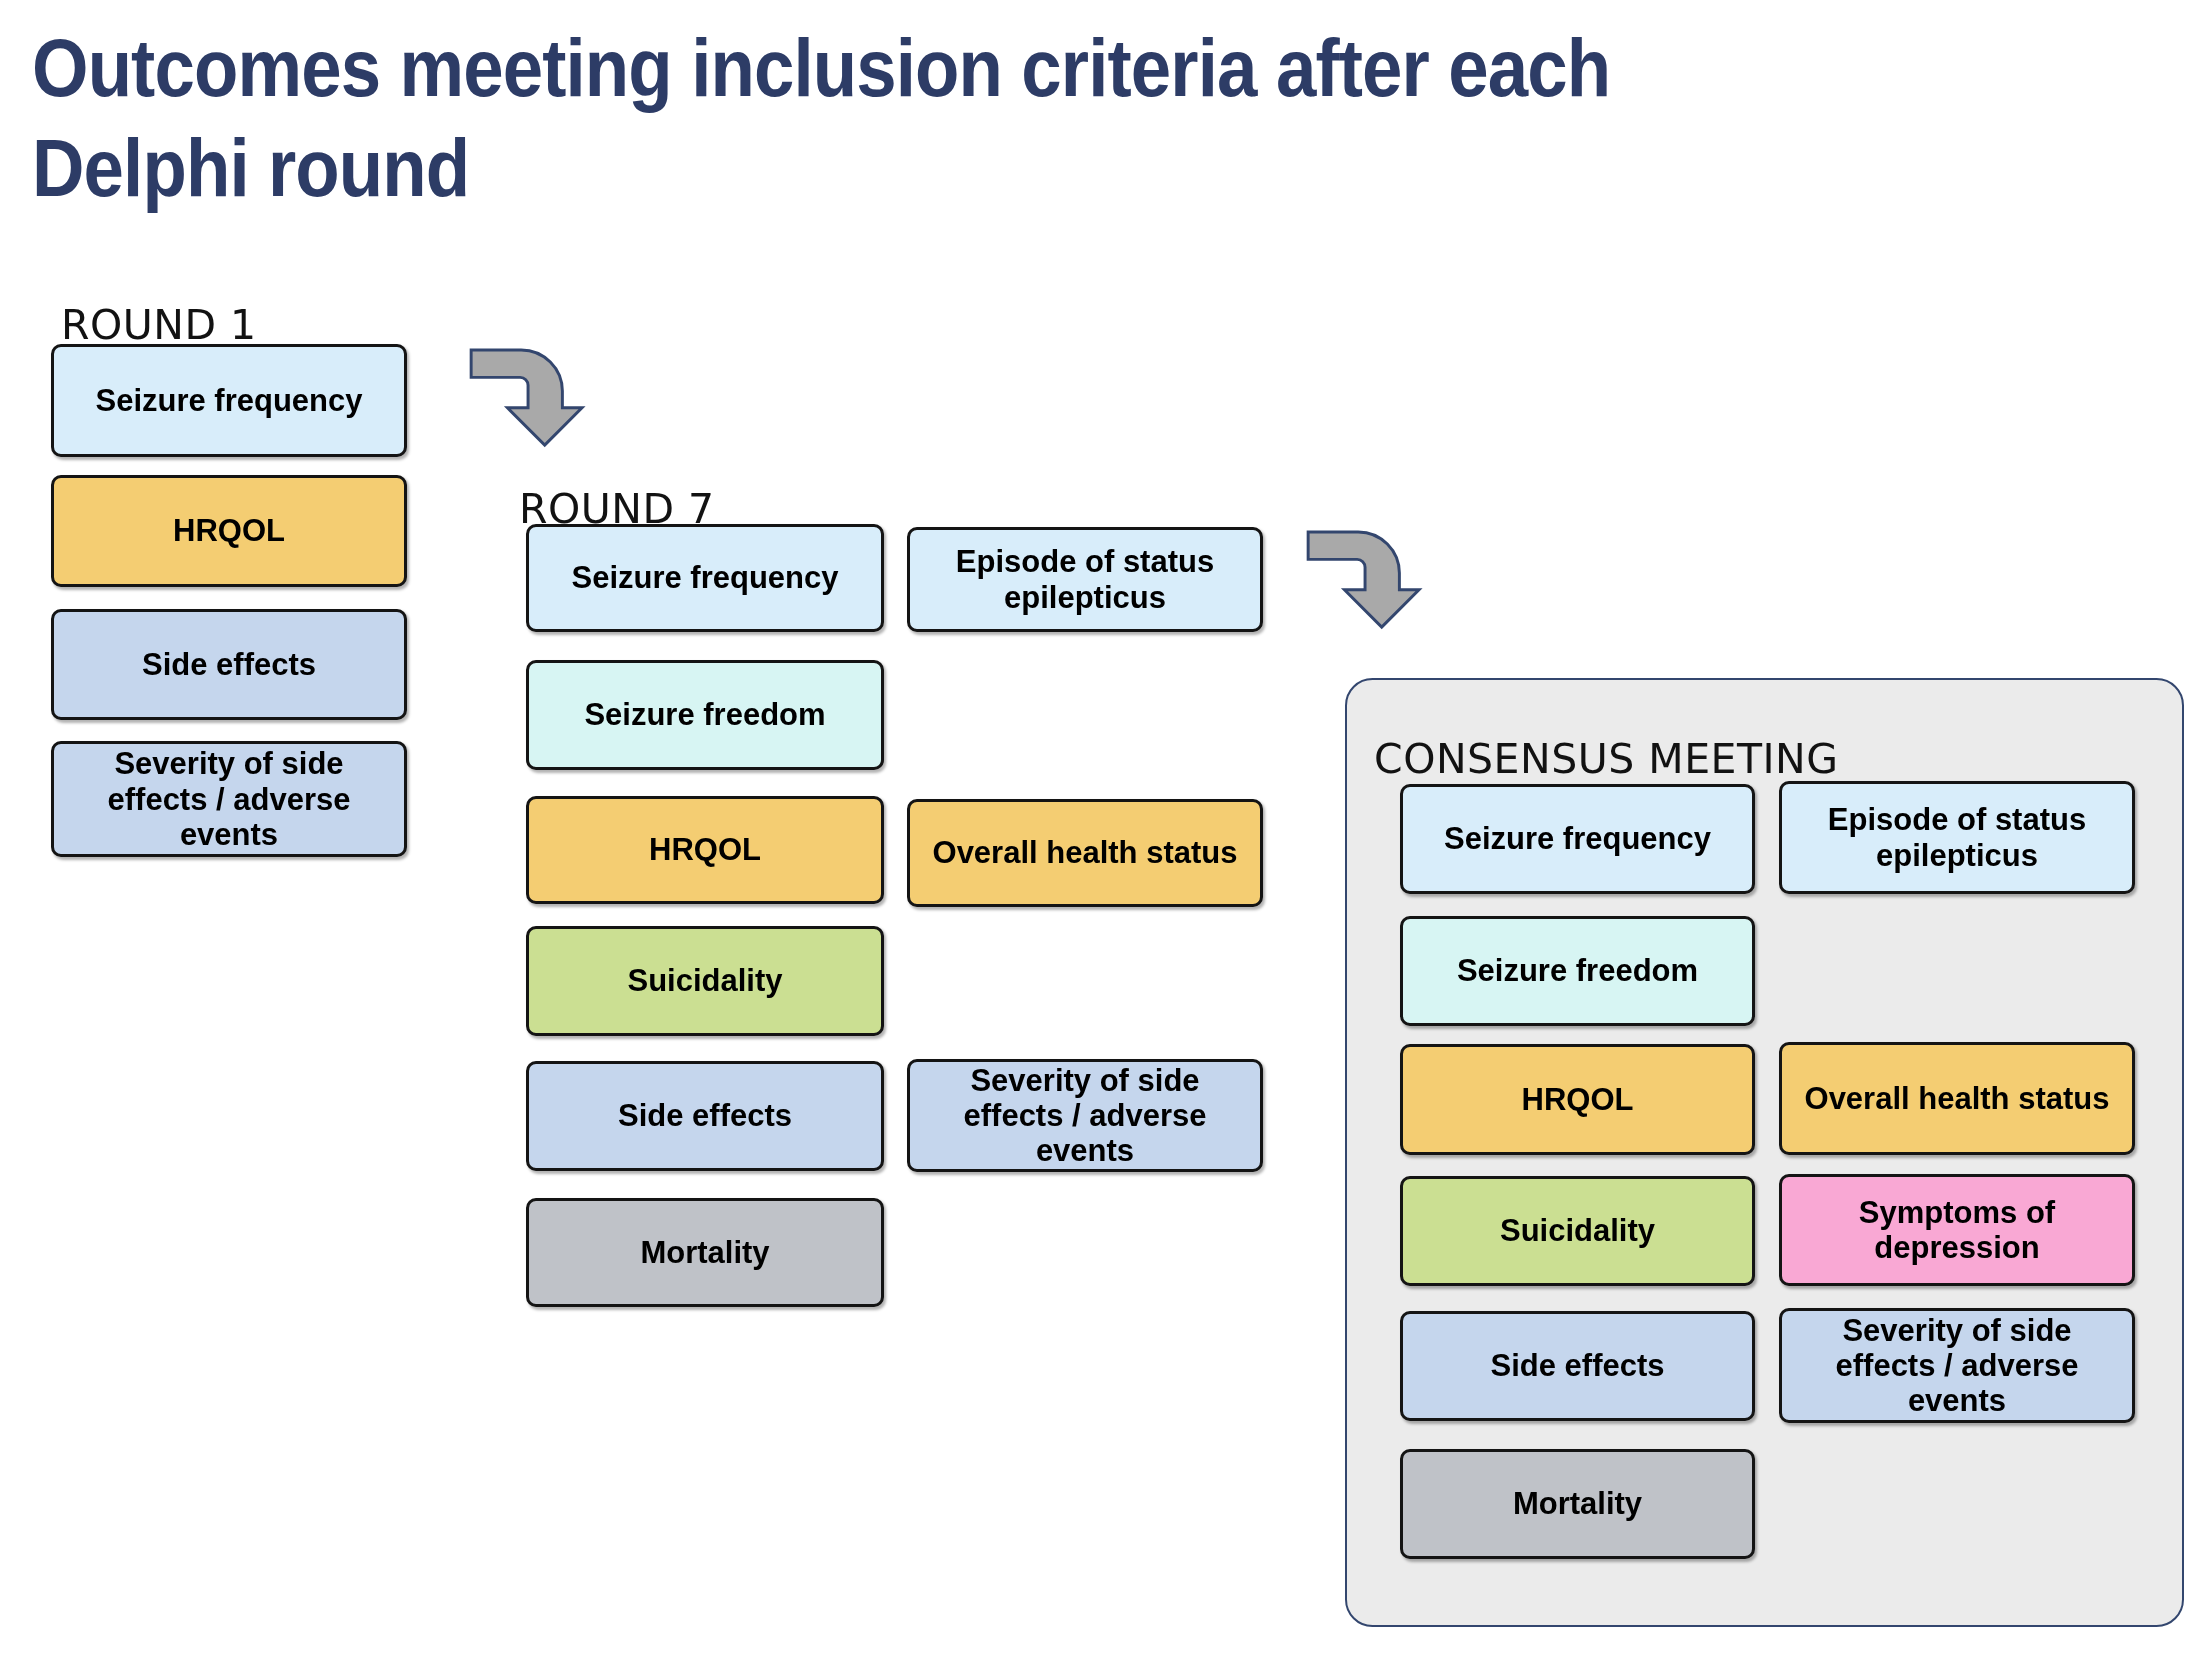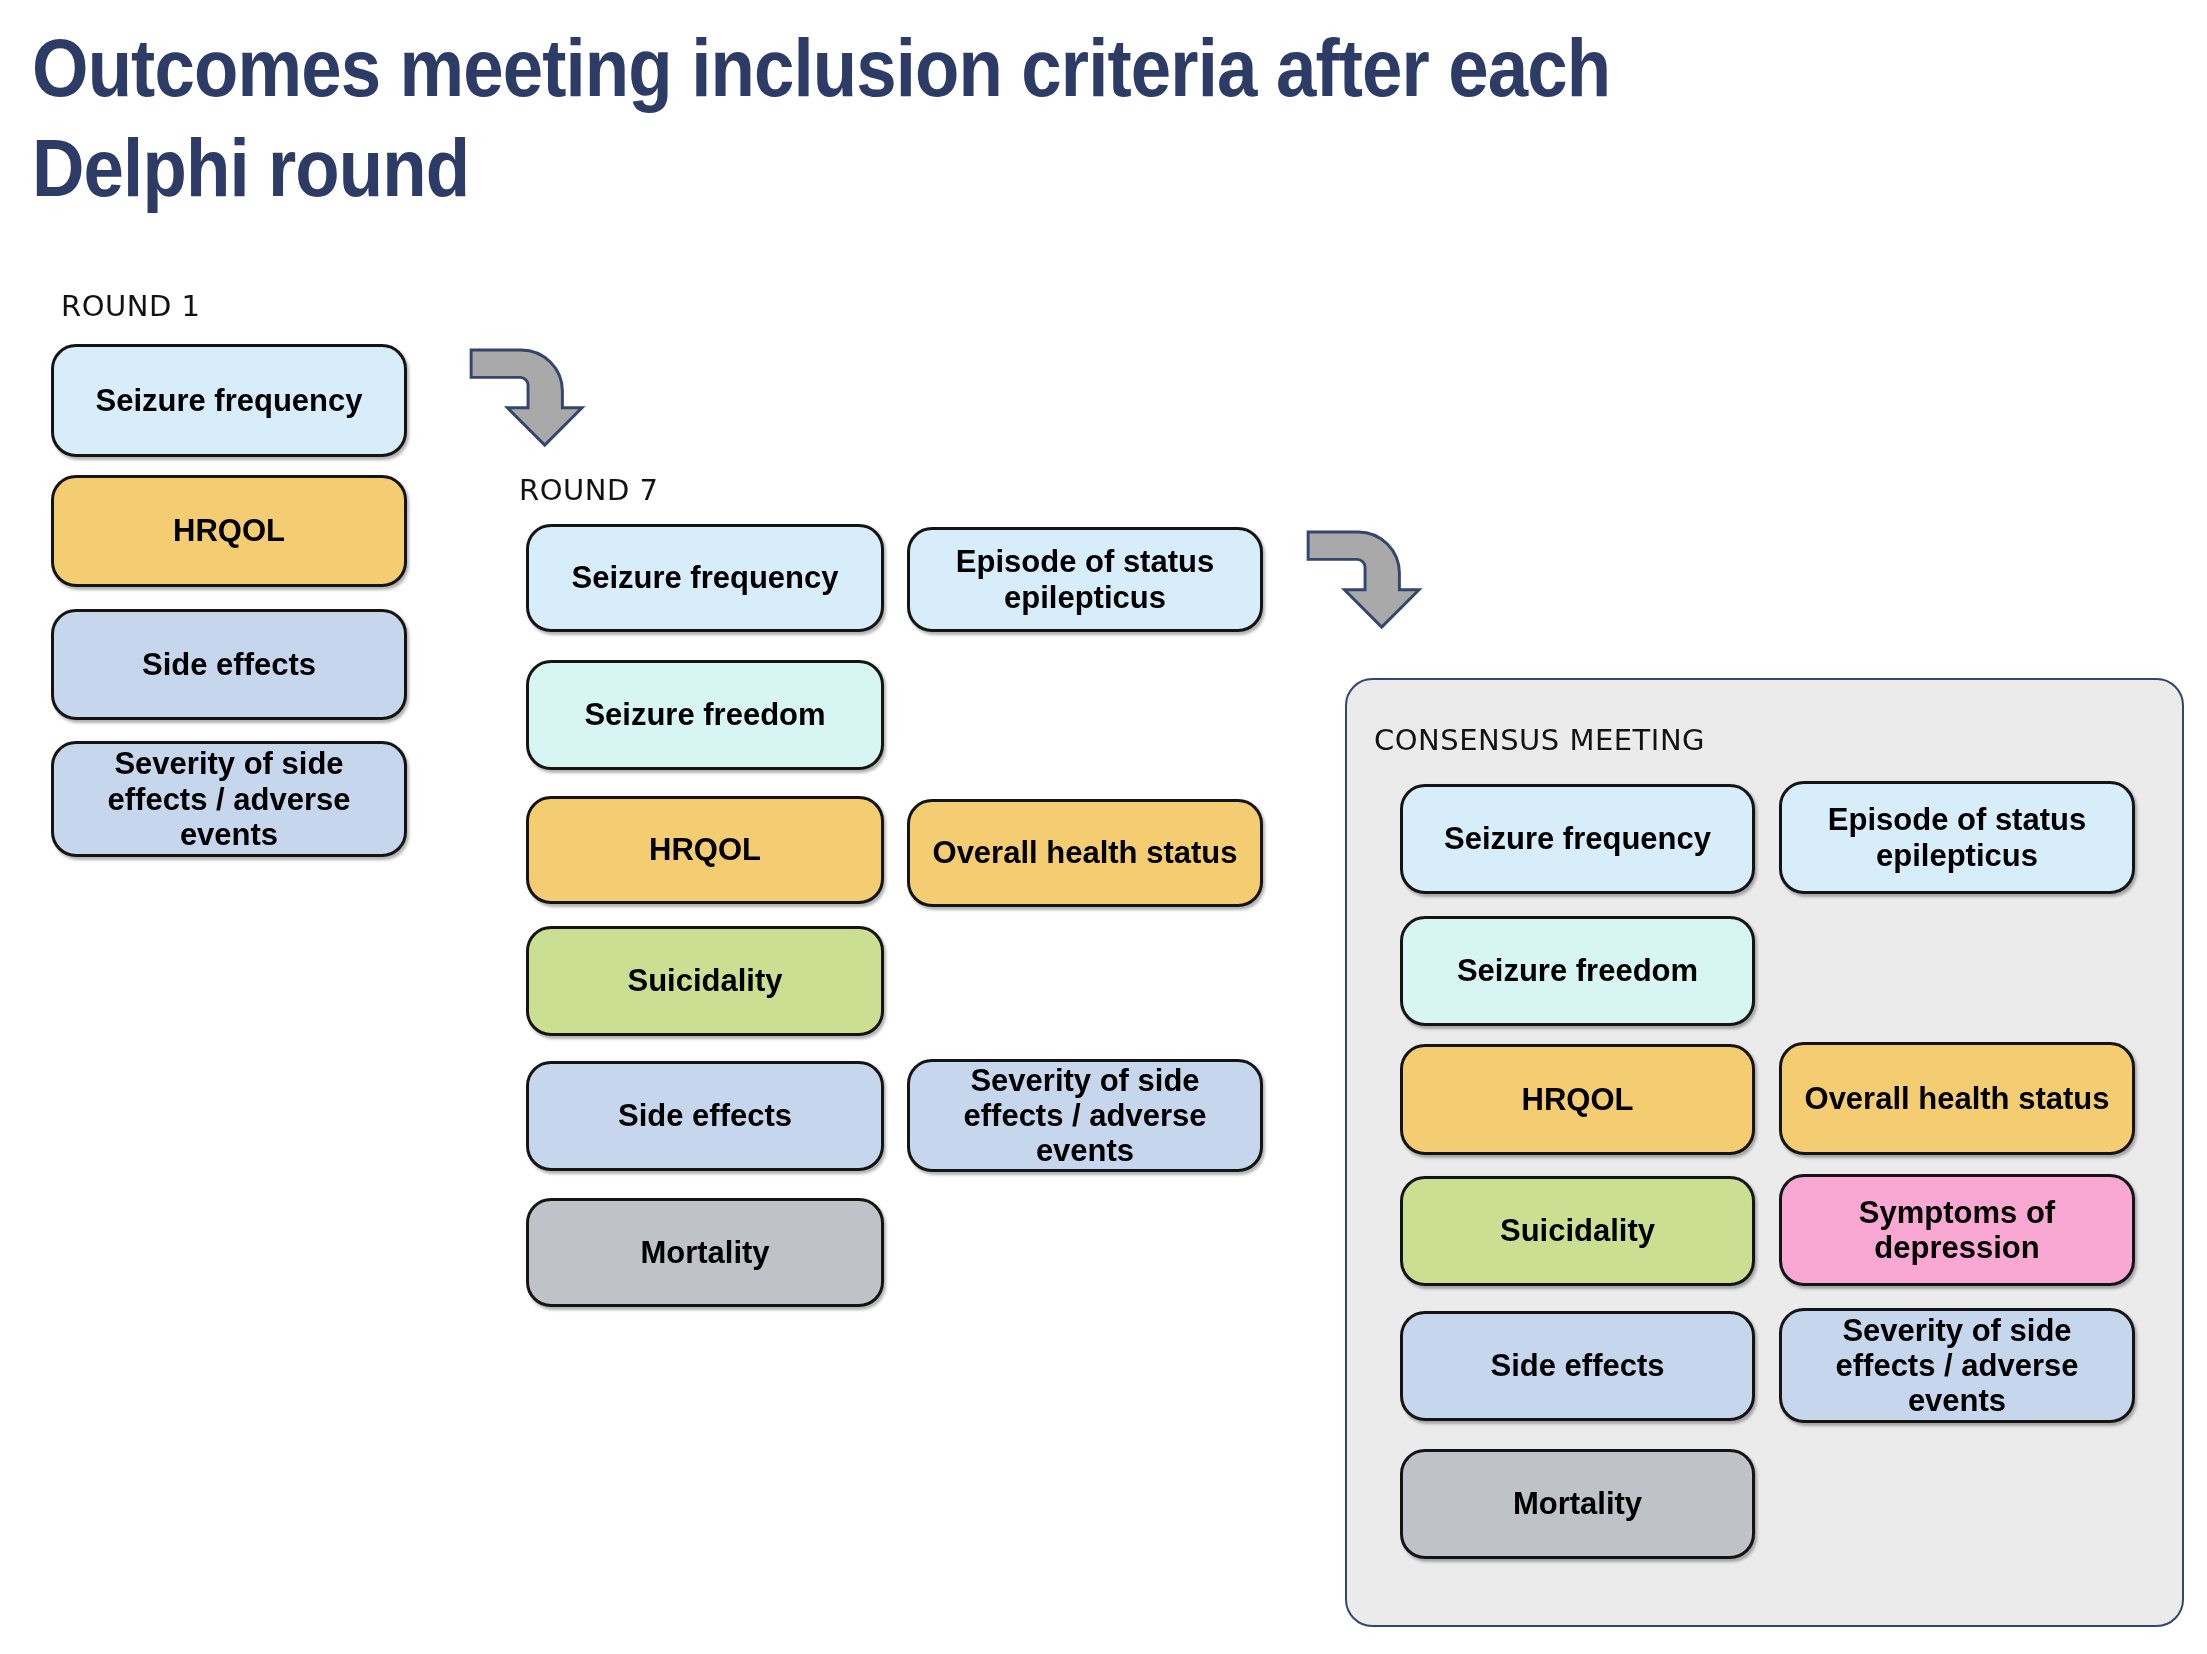--- a/index.html
+++ b/index.html
@@ -14,28 +14,28 @@
     position:absolute;left:32px;top:17.6px;width:2117px;
     font-size:82px;font-weight:bold;line-height:1.22;
     letter-spacing:-1px;
     transform:scaleX(0.886);transform-origin:left top;
     color:var(--title-color,#2d3c66);
   }
 
   .section-label{
     position:absolute;
     font-family:"DejaVu Sans",sans-serif;
-    font-size:29px;font-weight:400;color:var(--label-color,#121212);
-    white-space:nowrap;letter-spacing:0.5px;
+    font-size:41px;font-weight:400;color:var(--label-color,#121212);
+    white-space:nowrap;letter-spacing:0.5px;margin-top:12px;
   }
 
   .box{
     position:absolute;box-sizing:border-box;
     border:3.4px solid var(--box-border,#141414);
-    border-radius:25px;
+    border-radius:10px;
     display:flex;align-items:center;justify-content:center;
     text-align:center;padding:5.9px 19.6px;
     box-shadow:2px 2.9px 2.9px rgba(0,0,0,0.30);
   }
   .box .box-label{
     font-size:31px;font-weight:bold;line-height:1.13;
     color:var(--box-text,#000);
   }
 
   .panel{

